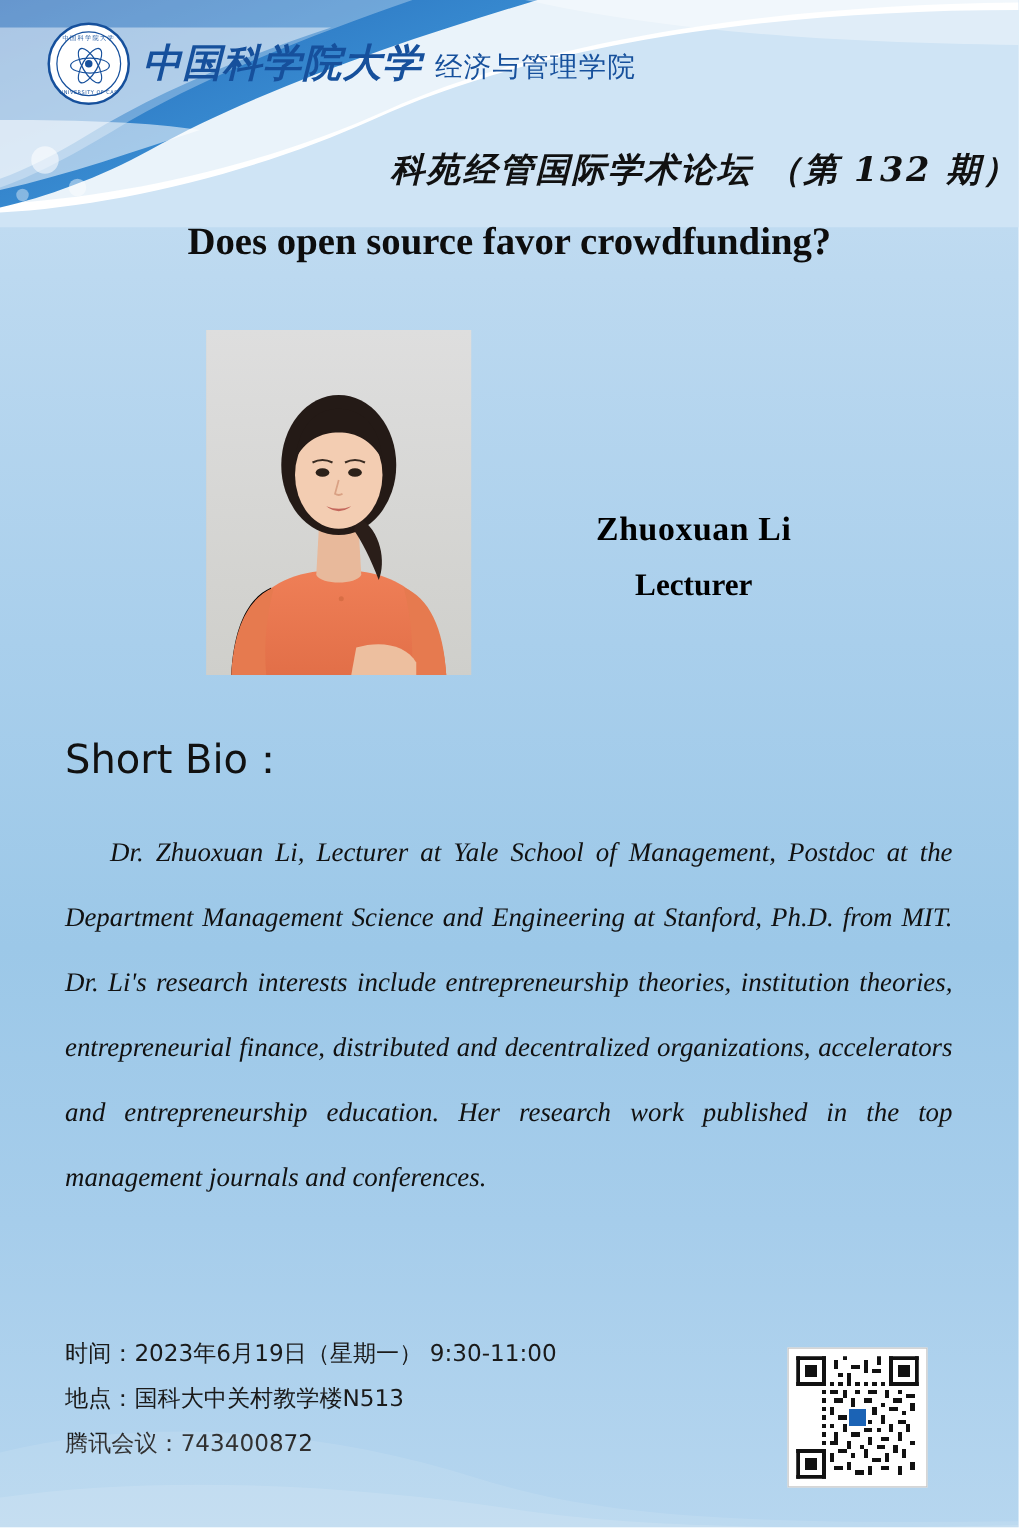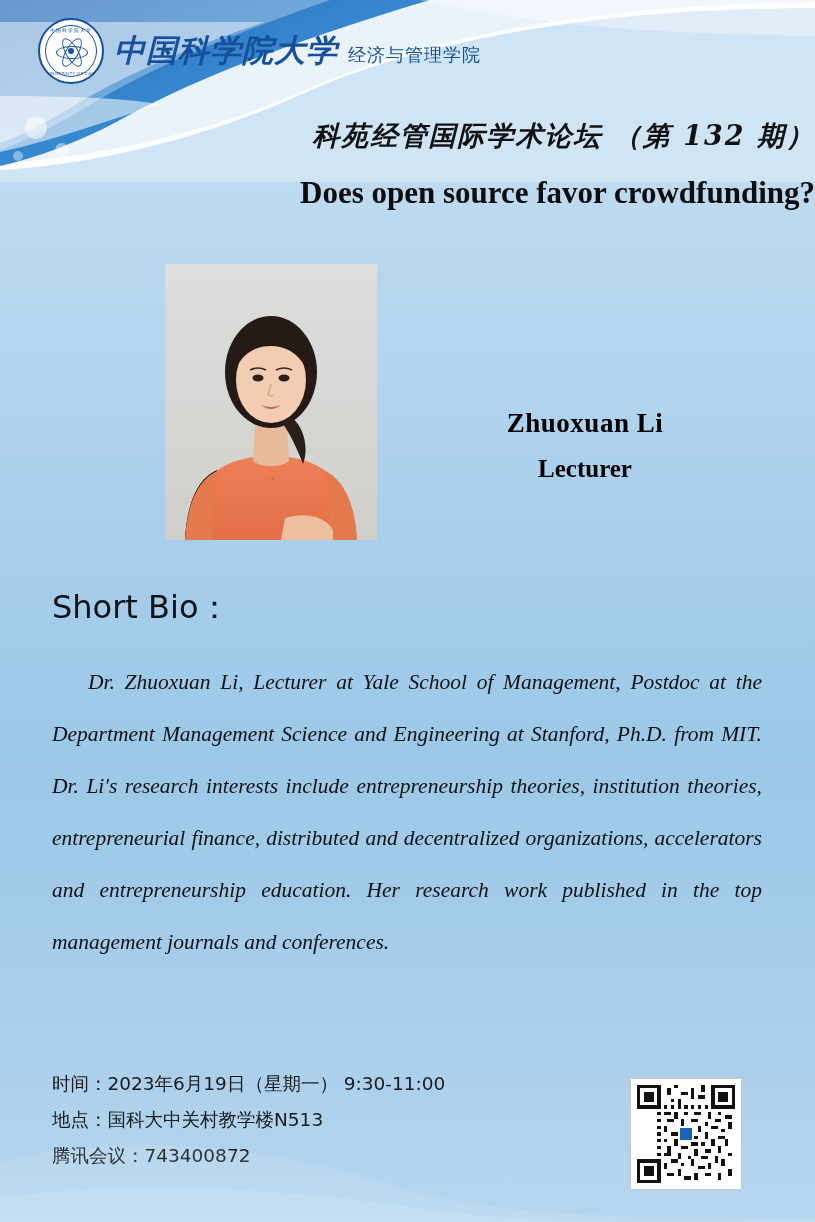--- a/index.html
+++ b/index.html
@@ -108,21 +108,21 @@
   .uni-cn {
     font-family: "DejaVu Serif", serif;
     font-size: 31px;
     font-weight: bold;
     color: #16509c;
     letter-spacing: 1px;
     font-style: italic;
   }
   .school-cn {
     font-family: Liberation Mono, monospace;
-    font-size: 18px;
+    font-size: 22px;
     color: #16509c;
     letter-spacing: 1px;
   }
   .school-en {
     font-family: "Liberation Serif", serif;
     font-size: 19px;
     font-weight: bold;
     color: #16509c;
     letter-spacing: 0.2px;
     margin-top: 3px;
@@ -140,21 +140,21 @@
     font-weight: bold;
     font-style: italic;
     color: #111111;
     letter-spacing: 2px;
   }
   .talk-title {
     position: absolute;
     top: 175px;
     left: 0;
     width: 815px;
-    text-align: right;
+    text-align: center;
     font-family: "Liberation Serif", serif;
     font-size: 31px;
     font-weight: bold;
     color: #0d0d0d;
   }
 
   
   .photo {
     position: absolute;
     top: 264px;
@@ -162,21 +162,21 @@
     width: 212px;
     height: 276px;
     background: linear-gradient(180deg, #dcdcd8 0%, #d2d2cf 55%, #cfcfcb 100%);
     overflow: hidden;
   }
   .photo svg { display: block; }
 
   .speaker-block {
     position: absolute;
     top: 408px;
-    left: 420px;
+    left: 390px;
     width: 330px;
     text-align: center;
     font-family: "Liberation Serif", serif;
     color: #000;
   }
   .speaker-name {
     font-size: 27px;
     font-weight: bold;
     letter-spacing: 0.5px;
   }

